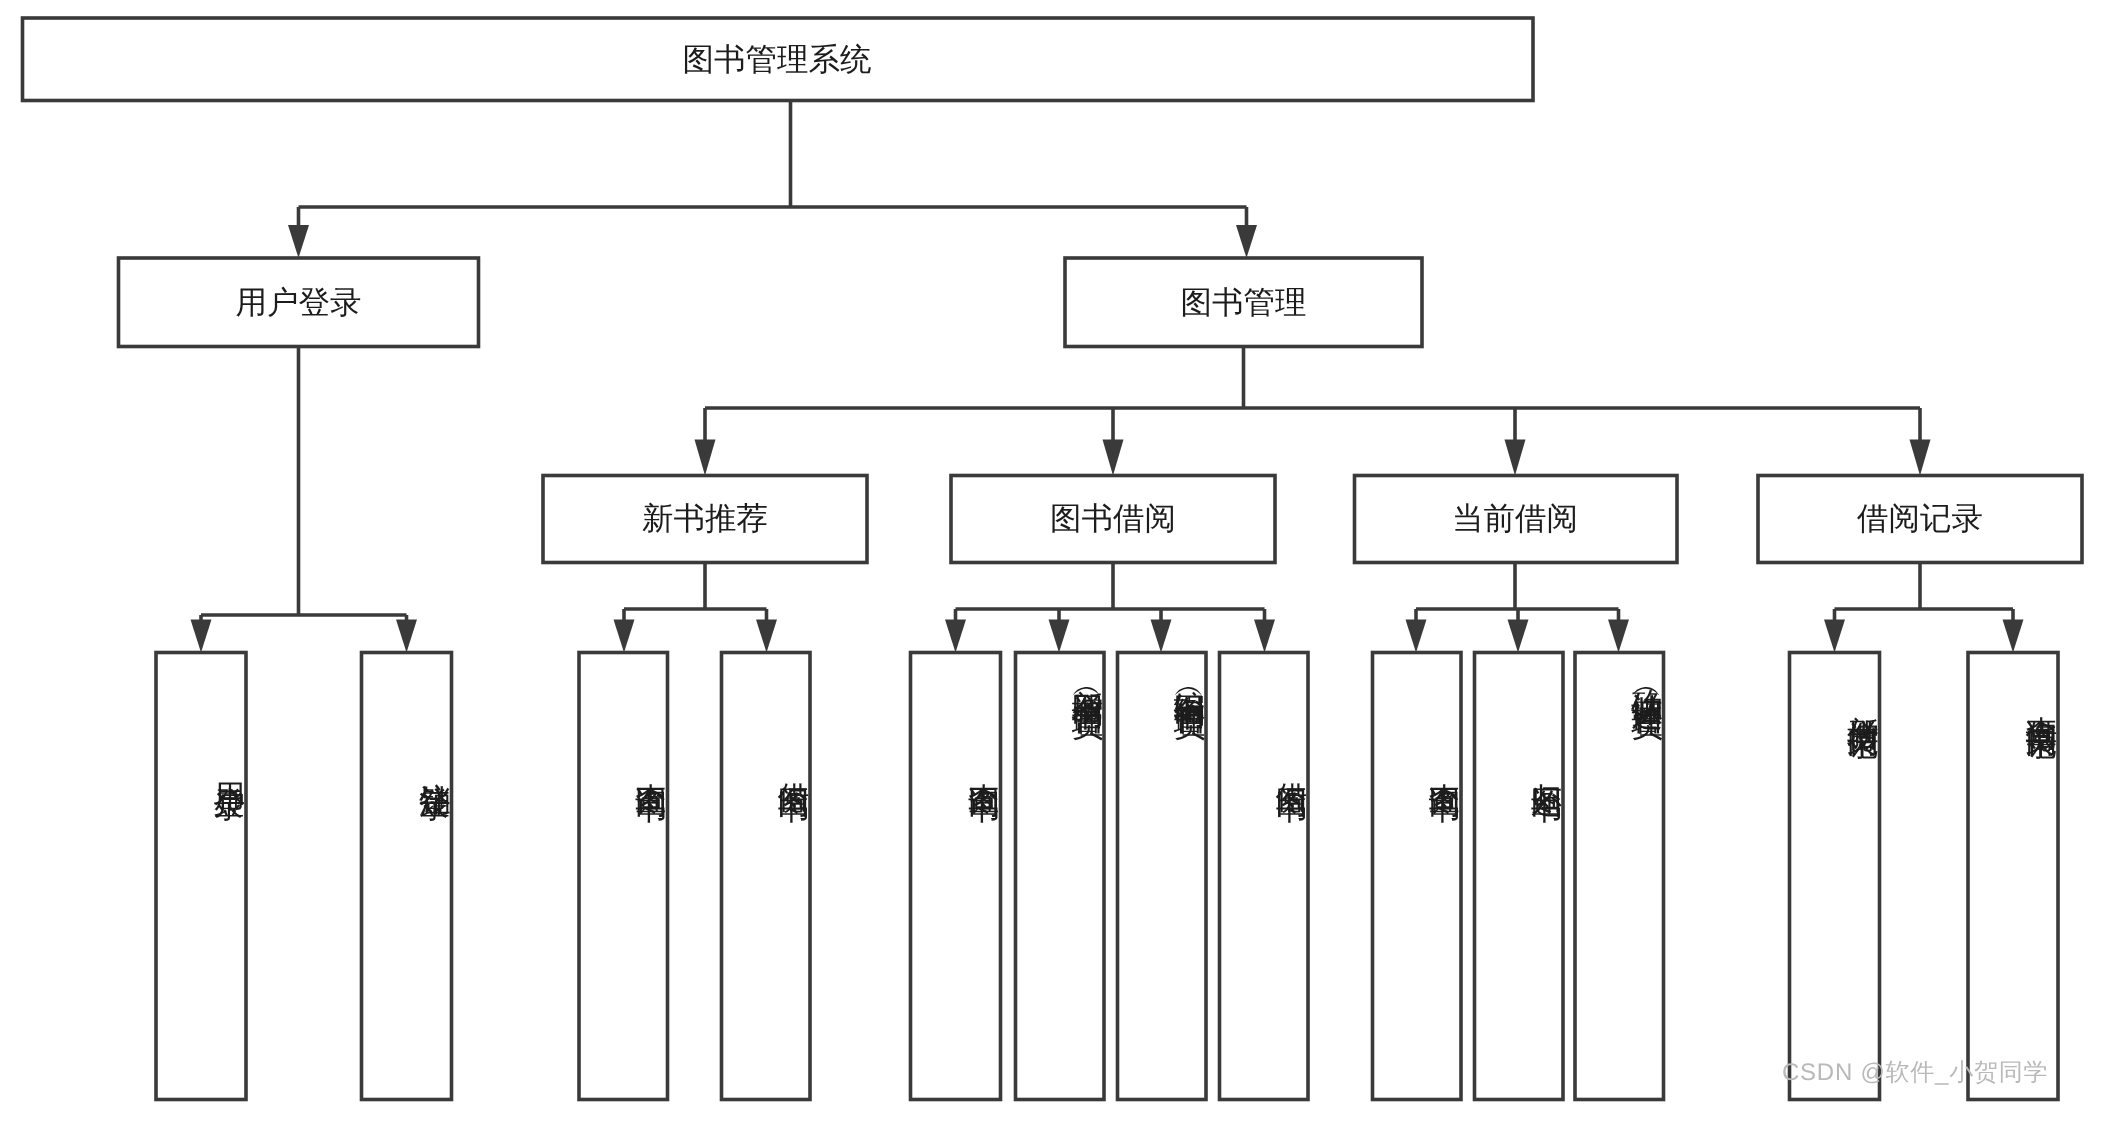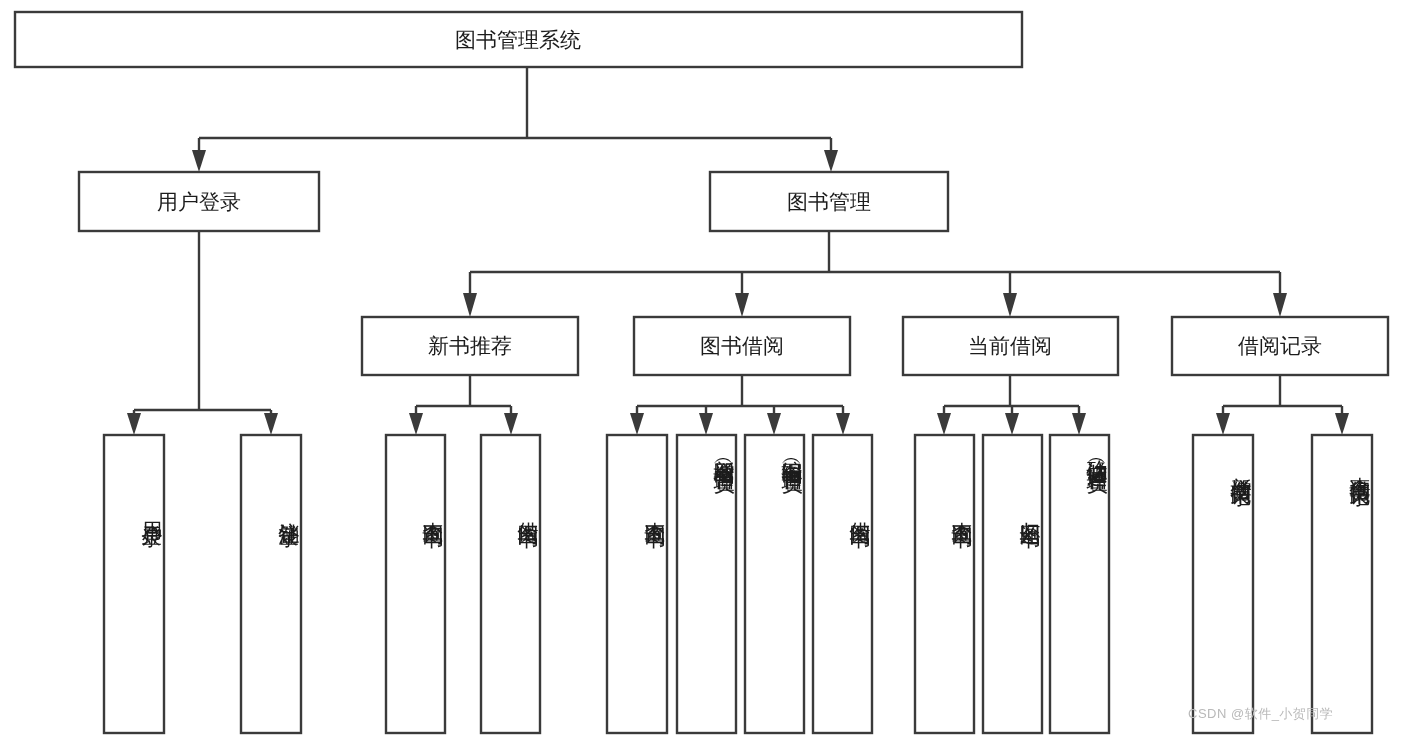--- a/index.html
+++ b/index.html
@@ -58,21 +58,21 @@
     line-height: 1.12;
     color: #1c1c1c;
     letter-spacing: 2px;
     text-align: center;
     white-space: nowrap;
     pointer-events: none;
   }
   .watermark {
     position: absolute;
     font-family: "Liberation Sans", "DejaVu Sans", sans-serif;
-    font-size: 13px;
+    font-size: 16px;
     color: #b9b9b9;
     white-space: nowrap;
     letter-spacing: 0.5px;
   }
 </style>
 </head>
 <body>
 
 <div id="diagram-root">
 

